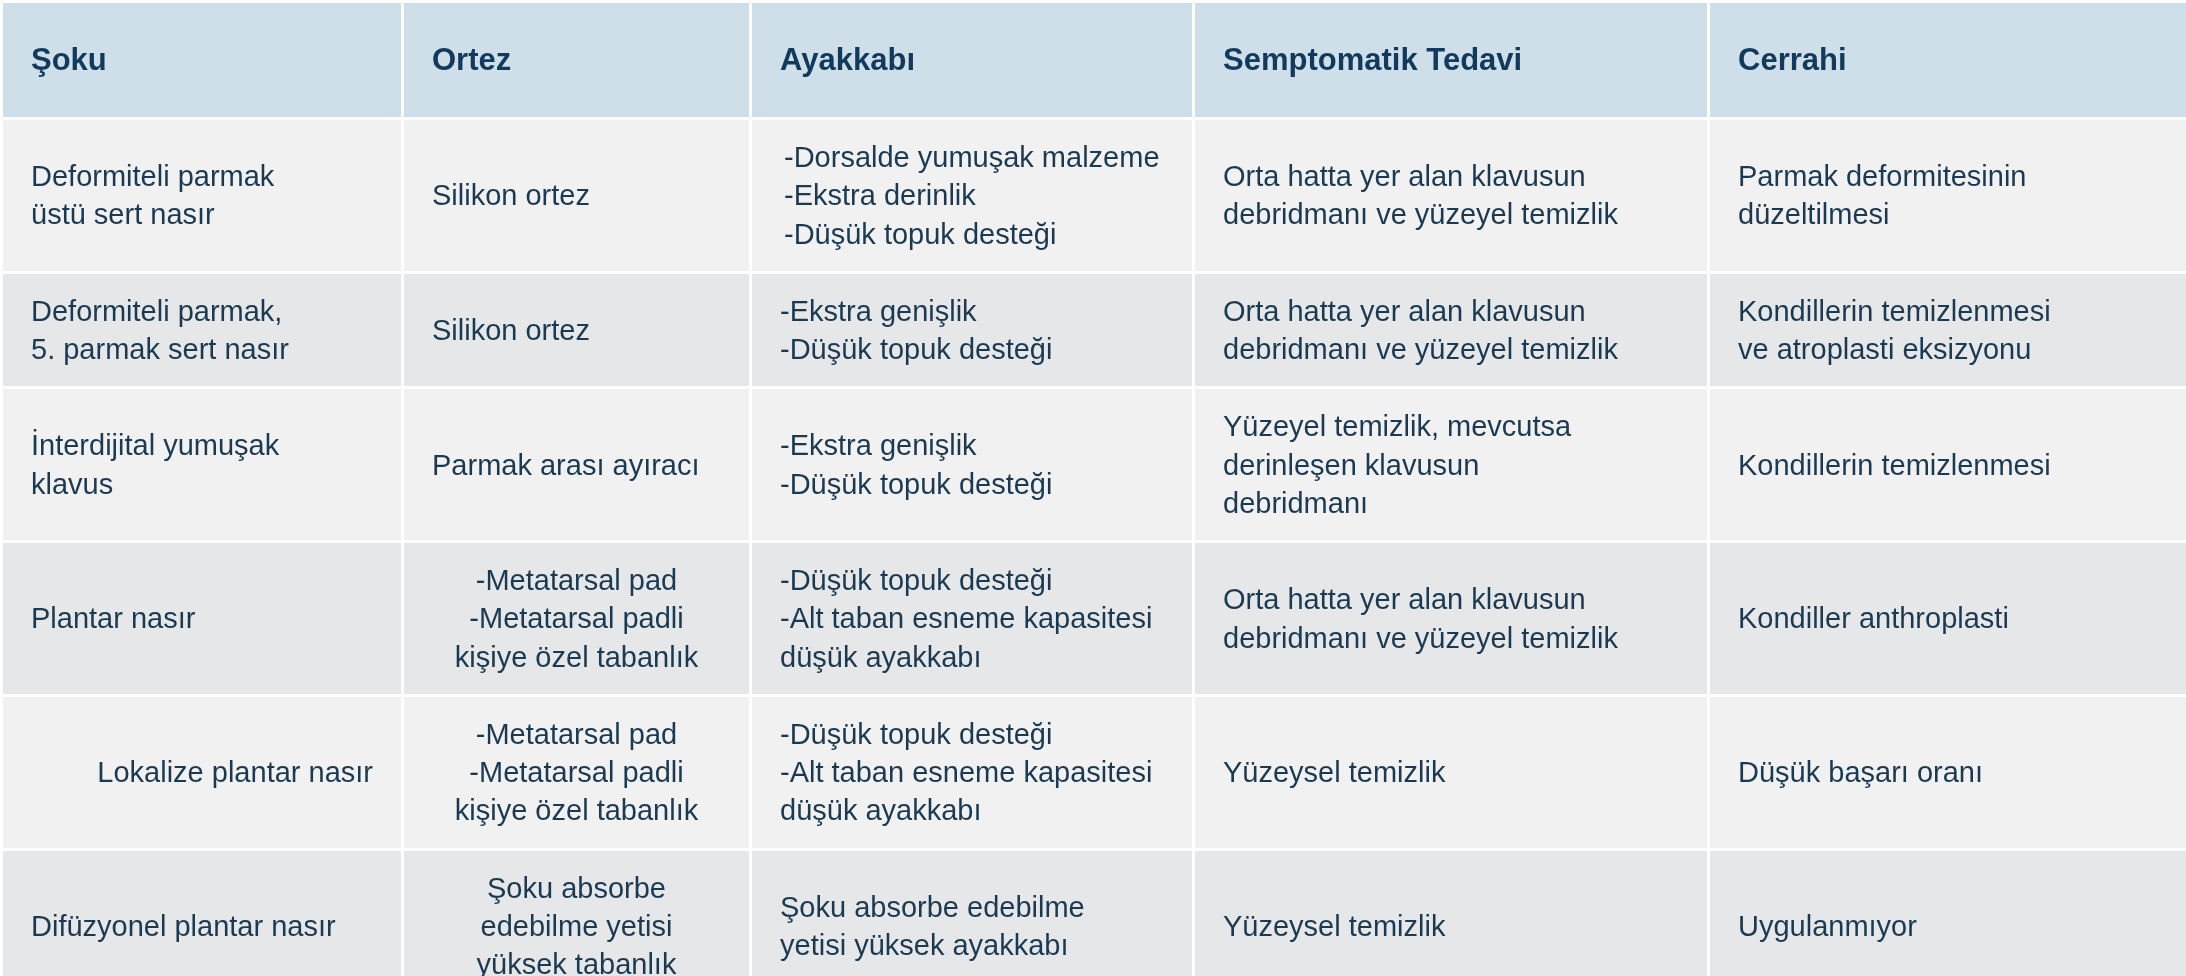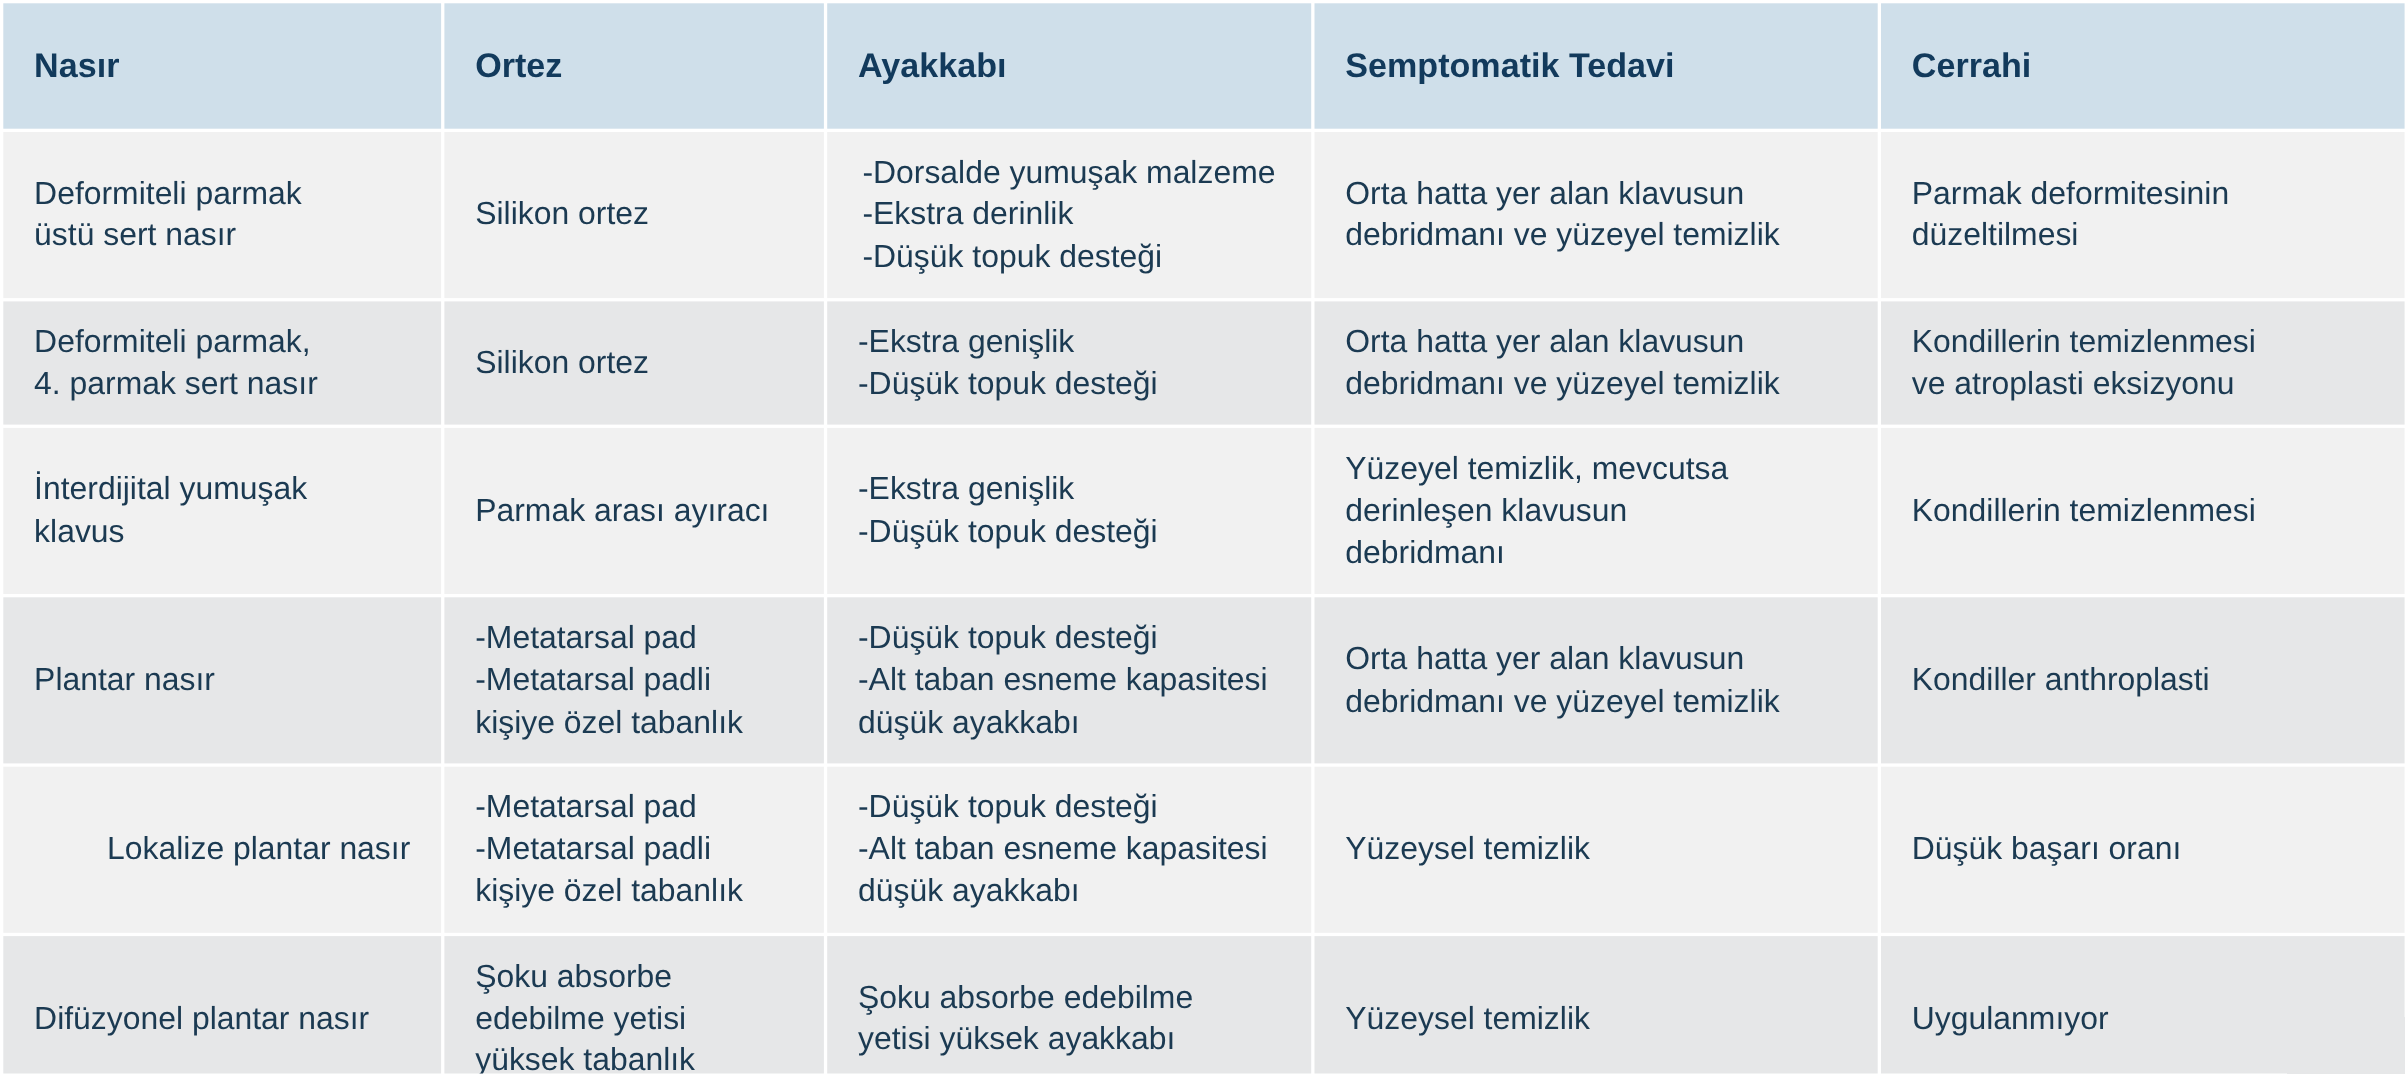--- a/index.html
+++ b/index.html
@@ -48,37 +48,37 @@
   tr.row-even td { background: #e6e7e8; }
 
   
   col.c0 { width: 398px; }
   col.c1 { width: 345px; }
   col.c2 { width: 440px; }
   col.c3 { width: 512px; }
   col.c4 { width: 491px; }
   .align-center { text-align: left; }
   .align-left { text-align: left; }
-  .align-indent { text-align: left; padding-left: 42px; margin-left: 36px; }
+  .align-indent { text-align: center; padding-left: 42px; margin-left: 36px; }
 </style>
 </head>
 <body>
 
 <div class="table-wrap">
   <table class="corn-table">
     <colgroup>
       <col class="c0">
         <col class="c1">
         <col class="c2">
         <col class="c3">
         <col class="c4">
     </colgroup>
     <thead>
       <tr>
-        <th>Nasır</th>
+        <th>Şoku</th>
         <th>Ortez</th>
         <th>Ayakkabı</th>
         <th>Semptomatik Tedavi</th>
         <th>Cerrahi</th>
       </tr>
     </thead>
     <tbody>
       <tr class="row-odd">
         <td class="align-left" style="white-space: pre-line;">Deformiteli parmak
 üstü sert nasır</td>
@@ -86,21 +86,21 @@
         <td class="align-left" style="white-space: pre-line; padding-left: 32px;">-Dorsalde yumuşak malzeme
 -Ekstra derinlik
 -Düşük topuk desteği</td>
         <td class="align-left" style="white-space: pre-line;">Orta hatta yer alan klavusun
 debridmanı ve yüzeyel temizlik</td>
         <td class="align-left" style="white-space: pre-line;">Parmak deformitesinin
 düzeltilmesi</td>
       </tr>
       <tr class="row-even">
         <td class="align-left" style="white-space: pre-line;">Deformiteli parmak,
-4. parmak sert nasır</td>
+5. parmak sert nasır</td>
         <td class="align-center" style="white-space: pre-line;">Silikon ortez</td>
         <td class="align-left" style="white-space: pre-line;">-Ekstra genişlik
 -Düşük topuk desteği</td>
         <td class="align-left" style="white-space: pre-line;">Orta hatta yer alan klavusun
 debridmanı ve yüzeyel temizlik</td>
         <td class="align-left" style="white-space: pre-line;">Kondillerin temizlenmesi
 ve atroplasti eksizyonu</td>
       </tr>
       <tr class="row-odd">
         <td class="align-left" style="white-space: pre-line;">İnterdijital yumuşak

